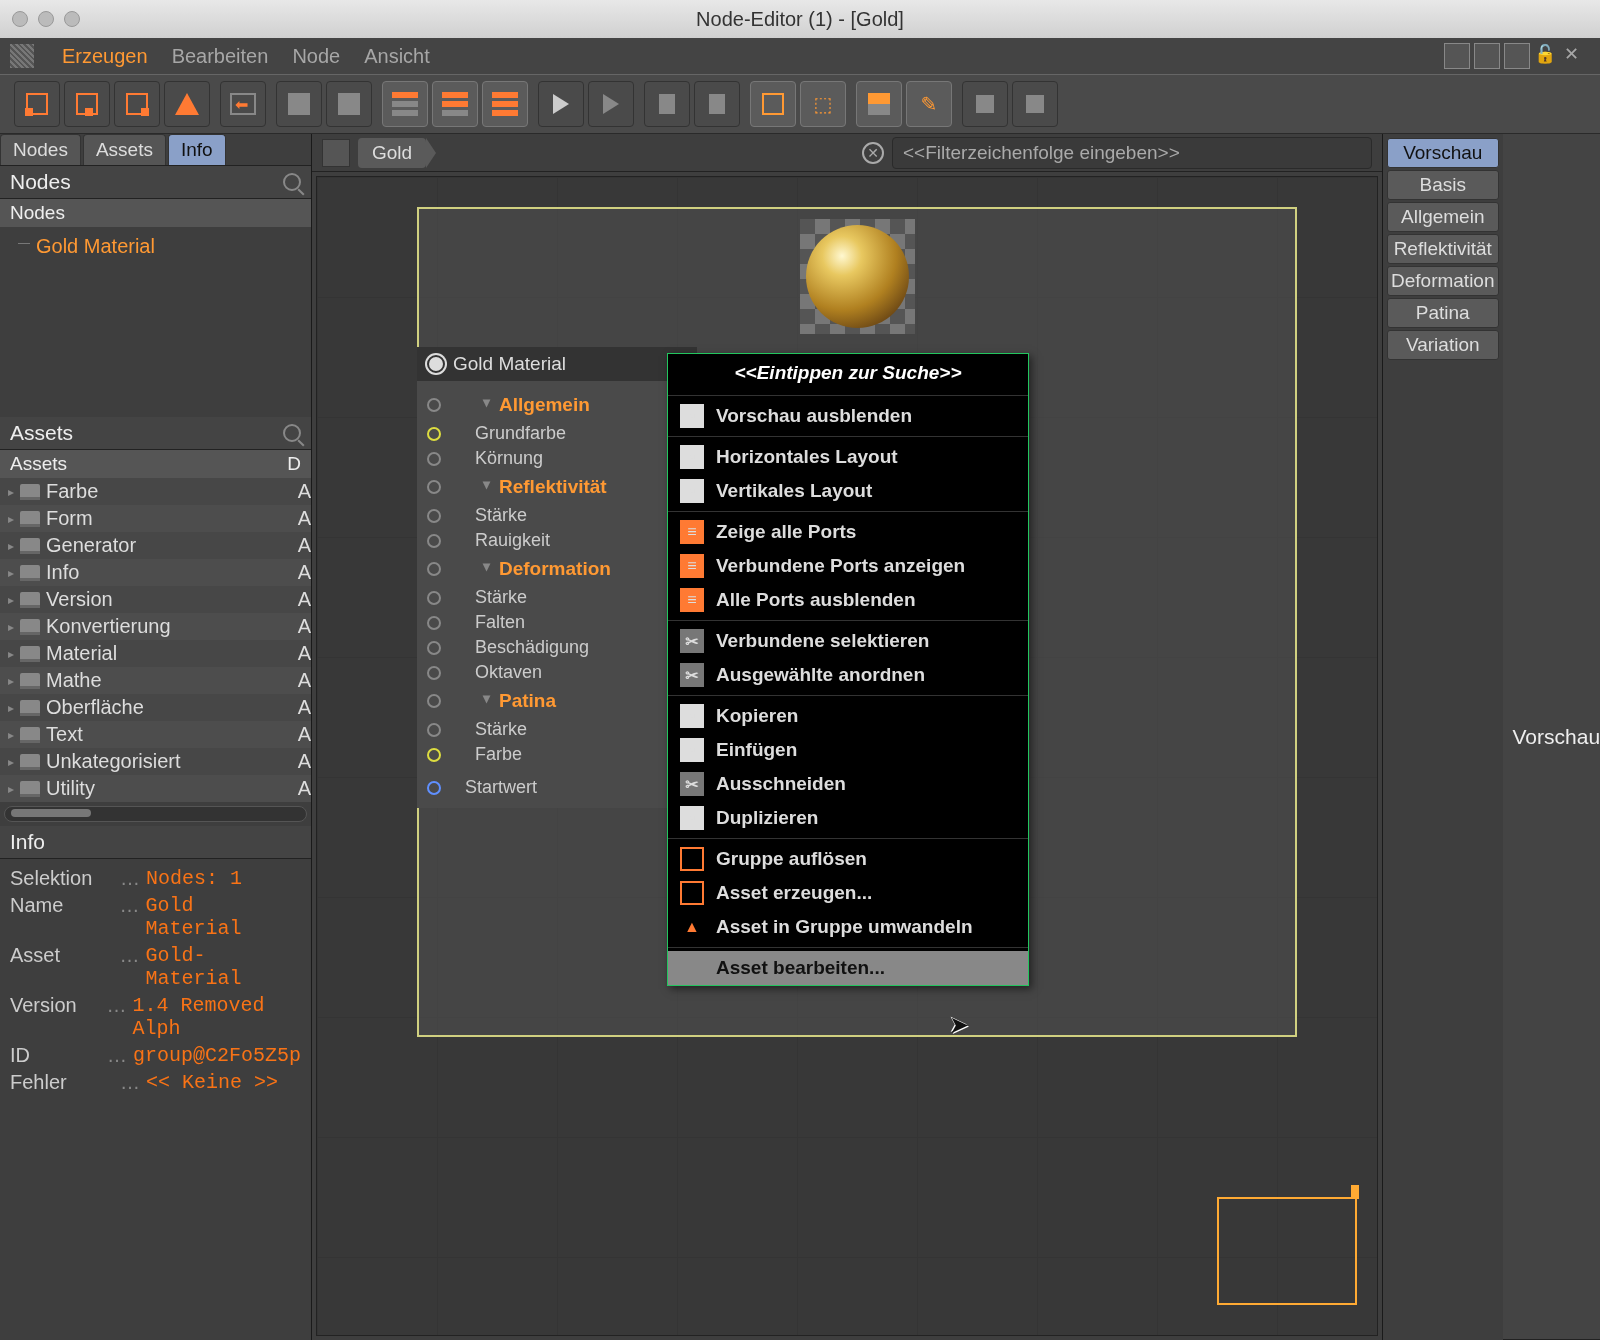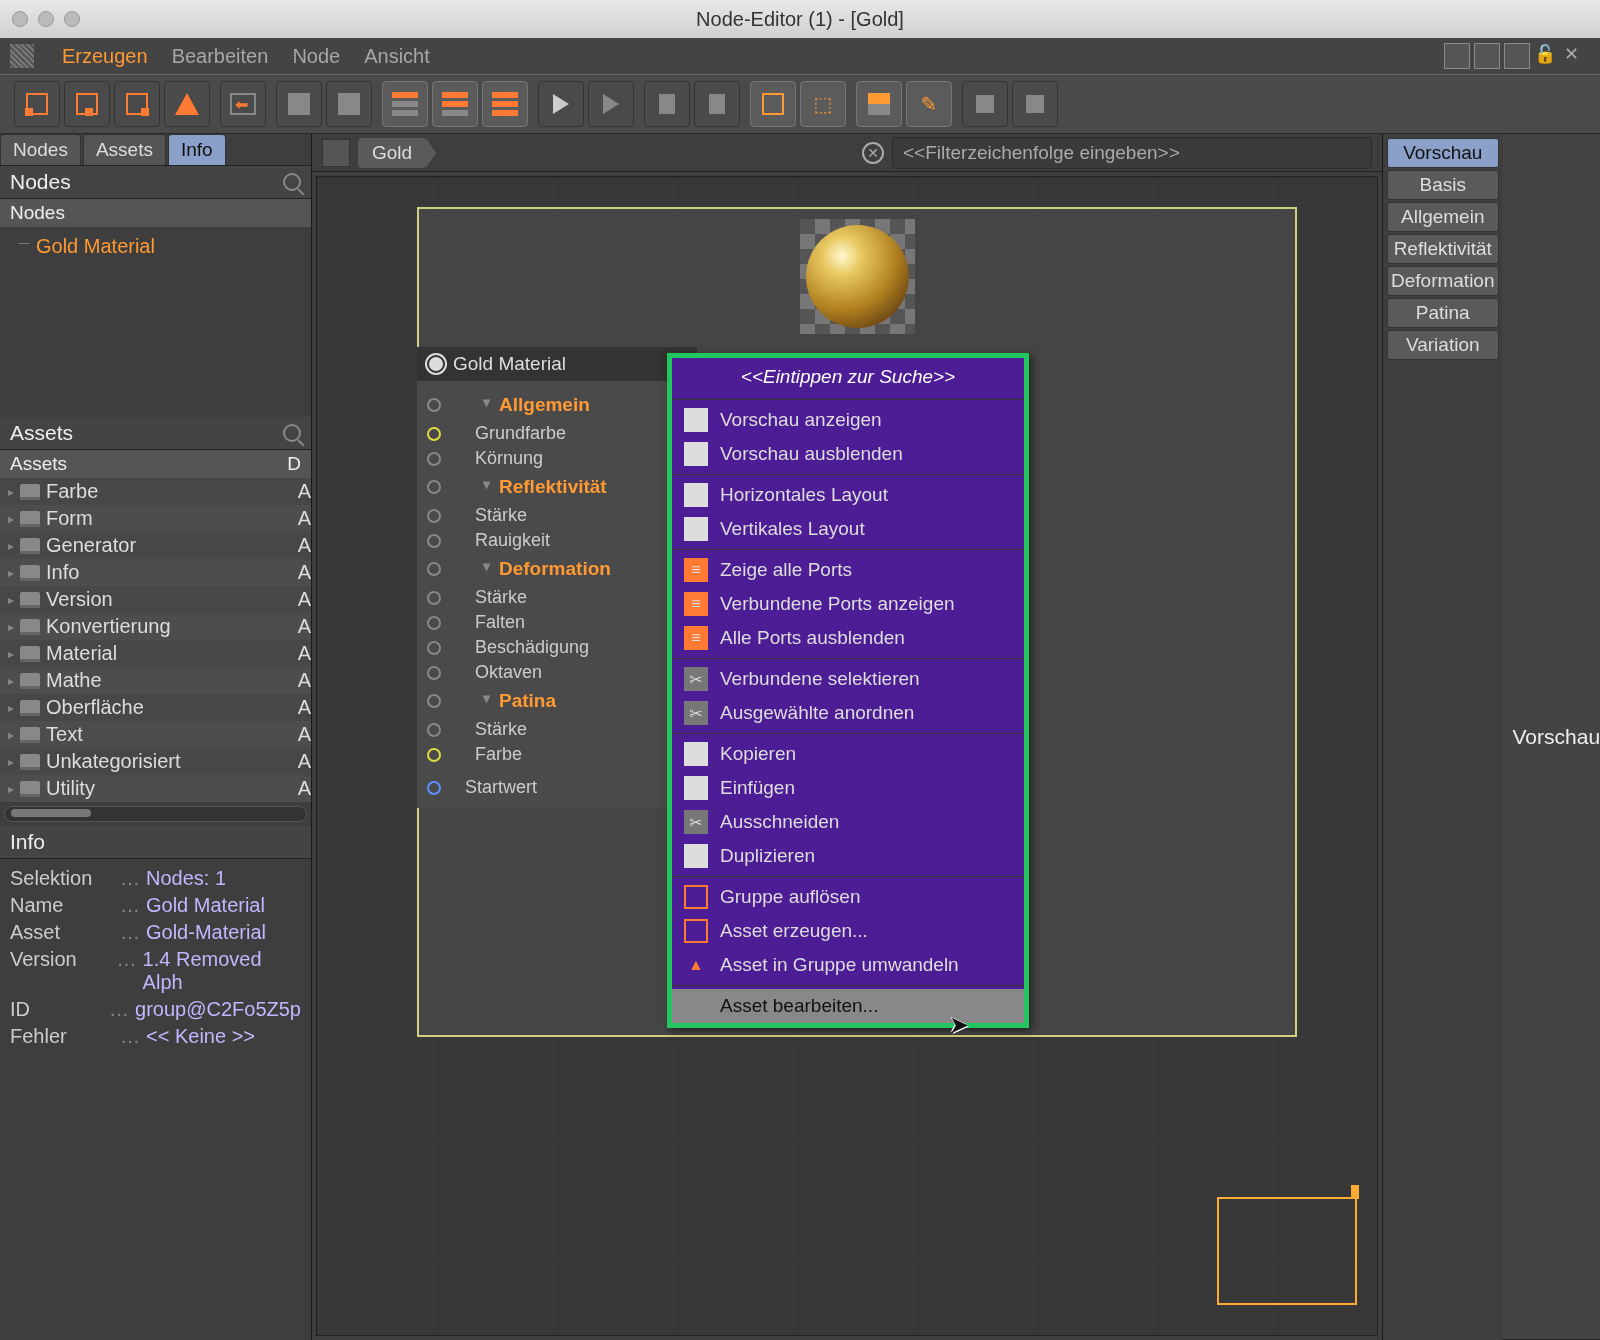--- a/index.html
+++ b/index.html
@@ -70,21 +70,21 @@
 .arow .lab{flex:1;color:#ddd;}
 .arow .ra{color:#ddd;}
 
 .scrollb{height:16px;background:#333;border:1px solid #555;margin:4px;border-radius:8px;position:relative;}
 .scrollb::after{content:"";position:absolute;left:6px;top:2px;width:80px;height:8px;background:#777;border-radius:5px;}
 
 
 .info { padding:6px 10px; font-size:20px; color:#ddd;}
 .info .irow{display:flex; padding:2px 0;}
 .info .ik{width:110px;color:#ccc;}
-.info .iv{color:#c4b5fd;}
+.info .iv{color:#f97316;font-family:Liberation Mono, monospace;}
 
 
 .breadrow{height:38px;display:flex;align-items:center;padding:0 10px;gap:8px;background:#3e3e3e;border-bottom:1px solid #222;}
 .bcicon{width:28px;height:28px;background:#555;border:1px solid #333;}
 .bcchip{padding:4px 14px;background:#5a5a5a;color:#ddd;border-radius:4px;font-size:19px;position:relative;}
 .bcchip::after{content:"";position:absolute;right:-10px;top:0;border-top:15px solid transparent;border-bottom:15px solid transparent;border-left:10px solid #5a5a5a;}
 .clrx{width:22px;height:22px;border-radius:50%;border:2px solid #aaa;color:#aaa;display:flex;align-items:center;justify-content:center;font-size:14px;margin-left:auto;}
 .filterin{background:#3a3a3a;color:#aaa;padding:4px 10px;font-size:19px;border:1px solid #2a2a2a;width:480px;border-radius:4px;}
 
 
@@ -104,21 +104,21 @@
 .ncbody{background:#4a4a4a;padding:8px 6px 8px 0;}
 .ngrp{color:#ff9933;font-size:19px;padding:3px 0 3px 50px;font-weight:bold;position:relative;}
 .ngrp::before{content:"▾";position:absolute;left:34px;color:#888;font-size:14px;}
 .nport{display:flex;align-items:center;gap:8px;padding:2px 0 2px 10px;color:#ccc;font-size:18px;}
 .nport .pc{width:14px;height:14px;border-radius:50%;border:2px solid #888;}
 .nport .pc.y{border-color:#dddd40;}
 .nport .pc.b{border-color:#6090ff;}
 .nport .plab{padding-left:26px;}
 
 
-.ctx{position:absolute;left:350px;top:176px;width:362px;background:#4c1d95;border:5px solid #22c55e;box-shadow:3px 3px 8px rgba(0,0,0,0.5);font-size:19px;}
+.ctx{position:absolute;left:350px;top:176px;width:362px;background:#000000;border:1px solid #22c55e;box-shadow:3px 3px 8px rgba(0,0,0,0.5);font-size:19px;font-weight:bold;}
 .ctx .srchc{padding:8px;text-align:center;color:#fff;font-style:italic;}
 .ctx .sep{height:1px;background:#333;margin:3px 0;}
 .citem{display:flex;align-items:center;gap:12px;padding:5px 12px;color:#ddd;}
 .citem.hl{background:#888;color:#111;}
 .ci{width:24px;height:24px;display:flex;align-items:center;justify-content:center;font-size:16px;flex-shrink:0;}
 .ci.or{background:#ff7a33;}
 .ci.gr{background:#777;}
 .ci.bx{border:2px solid #ff7a33;}
 .ci.wh{background:#ddd;}
 
@@ -474,24 +474,20 @@
             </div>
           </div>
       </div>
 
       <div class="ctx">
         <div class="srchc">&lt;&lt;Eintippen zur Suche&gt;&gt;</div>
         <div id="ctxitems">
             <div class="sep"></div>
             <div class="citem">
               <div class="ci wh">▫</div>
-              <span>Vorschau anzeigen</span>
-            </div>
-            <div class="citem">
-              <div class="ci wh">▫</div>
               <span>Vorschau ausblenden</span>
             </div>
             <div class="sep"></div>
             <div class="citem">
               <div class="ci wh">▫</div>
               <span>Horizontales Layout</span>
             </div>
             <div class="citem">
               <div class="ci wh">▫</div>
               <span>Vertikales Layout</span>

